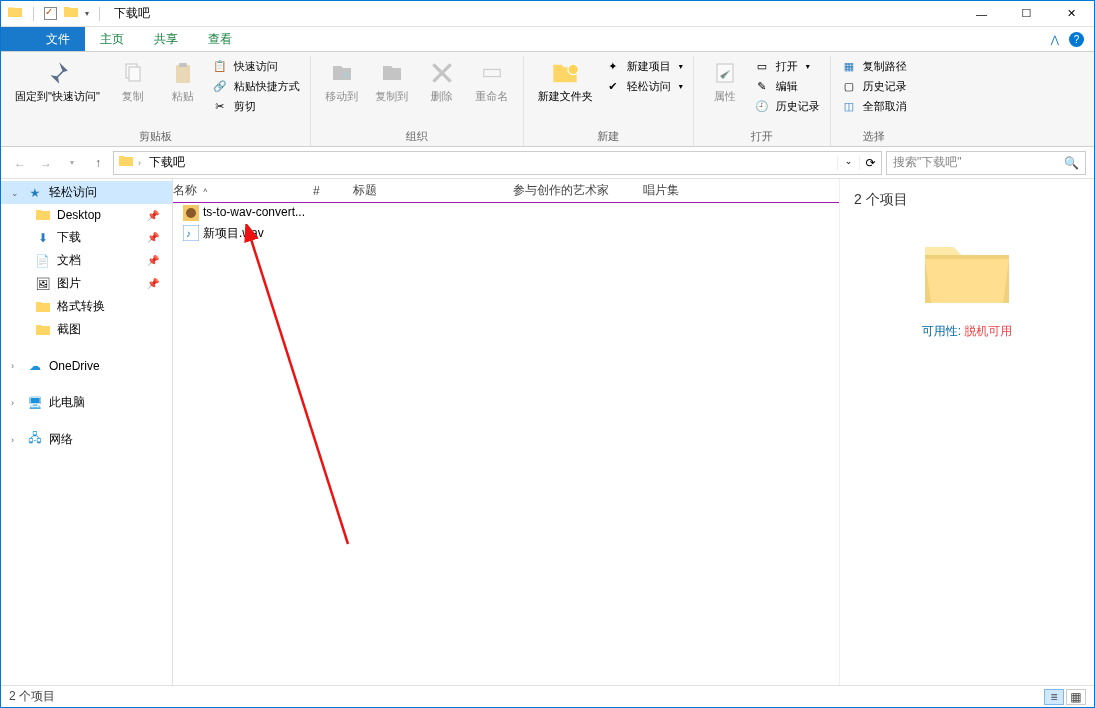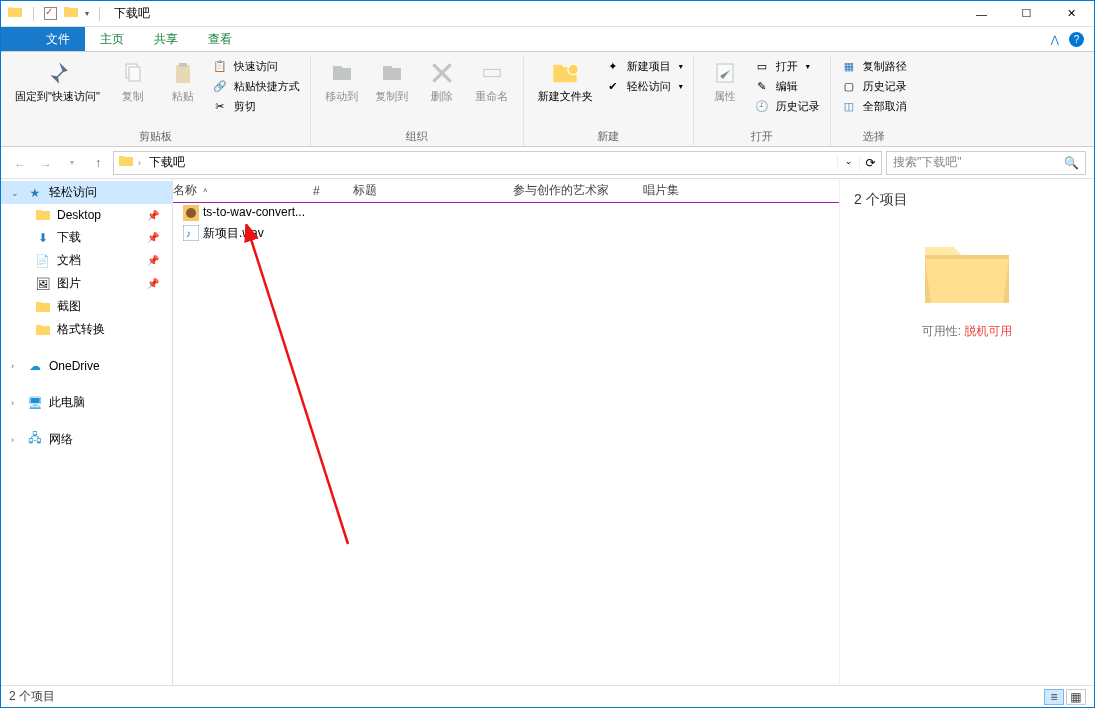--- a/index.html
+++ b/index.html
@@ -70,21 +70,21 @@
   .col-artist { width:130px; }
   .col-album { width:100px; }
   .sort-caret { font-size:8px; color:#555; }
   .file-rows { padding-left:10px; }
   .file-row { display:flex; align-items:flex-start; gap:4px; padding:2px 0; }
   .file-row .fic { width:16px; height:16px; }
 
   .detailspane { width:255px; border-left:1px solid #eee; padding:12px 14px; }
   .big-folder-wrap { display:flex; justify-content:center; margin:22px 0 12px; }
   .detail-line { text-align:center; font-size:12px; color:#444; }
-  .detail-line .dim { color:#737373; }
+  .detail-line .dim { color:#0369a1; }
 
   
   .annotation-arrow { position:absolute; left:65px; top:45px; pointer-events:none; }
 
   
   .statusbar { height:22px; border-top:1px solid #e0e0e0; display:flex; align-items:center; padding:0 8px; font-size:12px; color:#444; }
   .statusbar .view-switch { margin-left:auto; display:flex; gap:2px; }
   .statusbar .view-switch div { width:20px; height:16px; border:1px solid #ccc; display:flex; align-items:center; justify-content:center; }
   .statusbar .view-switch div.sel { background:#cde8ff; border-color:#7fb8e8; }
 
@@ -355,30 +355,30 @@
         <span>图片</span>
         <span class="pin">📌</span>
       </div>
     <div class="side-item">
         <span class="expand"></span>
         <span class="sico">
           <svg class="svg-folder" viewBox="0 0 16 16">
             <path fill="#ffd666" d="M1 3h5l1 1h8v9H1z"></path>
           </svg>
         </span>
-        <span>截图</span>
+        <span>格式转换</span>
       </div>
     <div class="side-item">
         <span class="expand"></span>
         <span class="sico">
           <svg class="svg-folder" viewBox="0 0 16 16">
             <path fill="#ffd666" d="M1 3h5l1 1h8v9H1z"></path>
           </svg>
         </span>
-        <span>格式转换</span>
+        <span>截图</span>
       </div>
     <div class="side-group-gap"></div>
     <div class="side-item top">
         <span class="expand">›</span>
         <span class="sico" style="color:#1a91da">☁</span>
         <span>OneDrive</span>
       </div>
     <div class="side-group-gap"></div>
     <div class="side-item top">
         <span class="expand">›</span>

